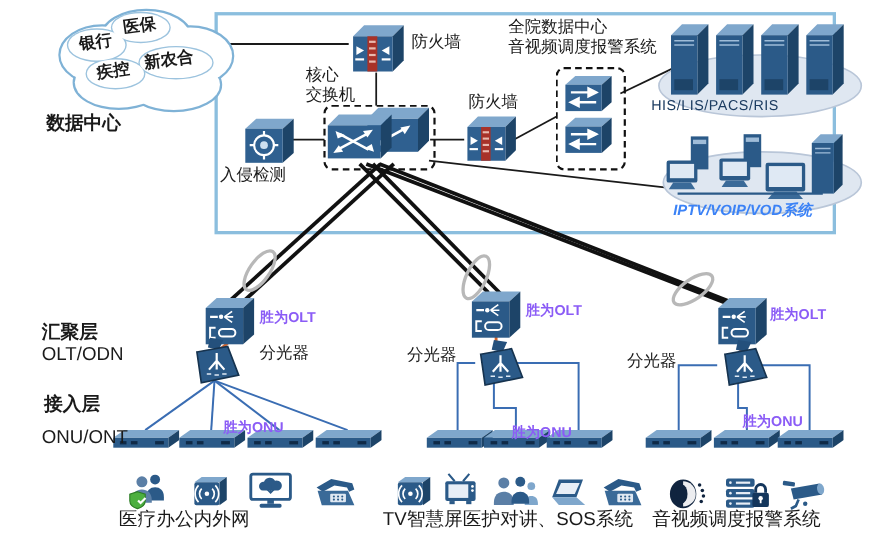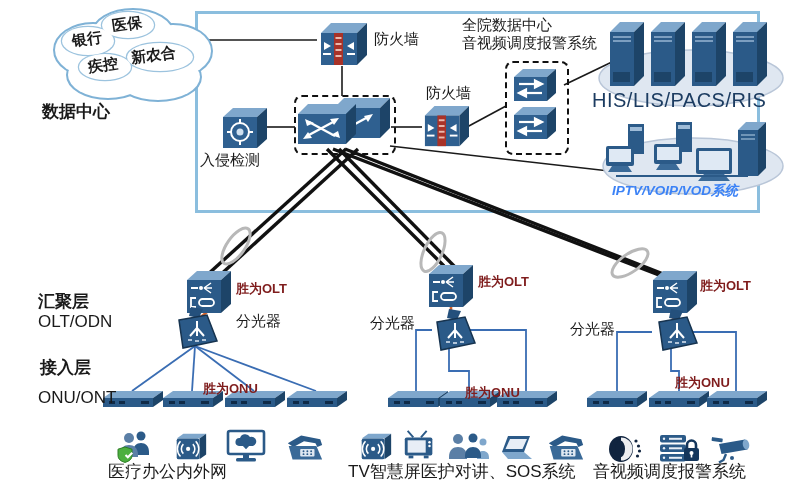--- a/index.html
+++ b/index.html
@@ -9,22 +9,22 @@
           border:3px solid #8bbede;box-sizing:border-box;z-index:0;}
   .dashed{position:absolute;border:2px dashed #111;border-radius:8px;z-index:1;}
   svg{display:block;}
   .lines{position:absolute;left:0;top:0;z-index:1;}
   .dev{position:absolute;z-index:2;}
   .lbl{position:absolute;z-index:3;font-size:15px;font-weight:500;line-height:1.2;
        white-space:nowrap;}
   .lbl.center{text-align:left;}
   .big{font-size:17px;font-weight:bold;}
   .mid17{font-size:17px;font-weight:400;}
-  .red{color:#7f1d1d;font-weight:bold;font-size:13px;}
-  .servers-lbl{font-size:20px;color:#1c3c61;font-weight:500;letter-spacing:.5px;}
+  .red{color:#8b5cf6;font-weight:bold;font-size:13px;}
+  .servers-lbl{font-size:13px;color:#1c3c61;font-weight:500;letter-spacing:.5px;}
   .iptv-lbl{font-size:13.5px;color:#3b82f6;font-weight:bold;font-style:italic;}
   .cloud-lbl{font-size:15px;font-weight:bold;transform:rotate(-8deg);}
   .icon-row{position:absolute;display:flex;justify-content:space-around;align-items:flex-end;z-index:2;}
   .term-icon{display:inline-block;}
 </style>
 </head>
 <body>
 
 <div class="stage">
 
@@ -157,20 +157,24 @@
       <polygon points="52,22 62,12 62,42 52,52" fill="#1d4468"></polygon>
       <rect x="4" y="22" width="48" height="30" fill="#2f6090"></rect>
       <line x1="13" y1="44" x2="41" y2="29" stroke="#fff" stroke-width="2.4"></line>
       <polygon points="45,26 36,27 40,33" fill="#fff"></polygon>
       <polygon points="9,47 18,46 14,40" fill="#fff"></polygon>
       <line x1="15" y1="30" x2="41" y2="44" stroke="#fff" stroke-width="2.4"></line>
       <polygon points="11,27 13,34 20,31" fill="#fff"></polygon>
       <polygon points="46,46 44,39 37,43" fill="#fff"></polygon>
     </g>
   </svg>
+  <div class="lbl center" style="left:278px;top:60px;width:70px">
+    <span>核心</span><br>
+    <span>交换机</span>
+  </div>
 
   <svg class="dev" style="left:219px;top:105px" width="50" height="46" viewBox="0 0 50 46">
     <polygon points="4,12 14,3 48,3 38,12" fill="#7fa7cc"></polygon>
     <polygon points="38,12 48,3 48,34 38,43" fill="#1d4468"></polygon>
     <rect x="4" y="12" width="34" height="31" fill="#2f6090"></rect>
     <circle cx="21" cy="27" r="9" fill="none" stroke="#fff" stroke-width="2"></circle>
     <circle cx="21" cy="27" r="3.5" fill="#cfe0ef"></circle>
     <g stroke="#fff" stroke-width="2">
         <line x1="21" y1="14" x2="21" y2="18"></line>
         <line x1="21" y1="36" x2="21" y2="40"></line>

